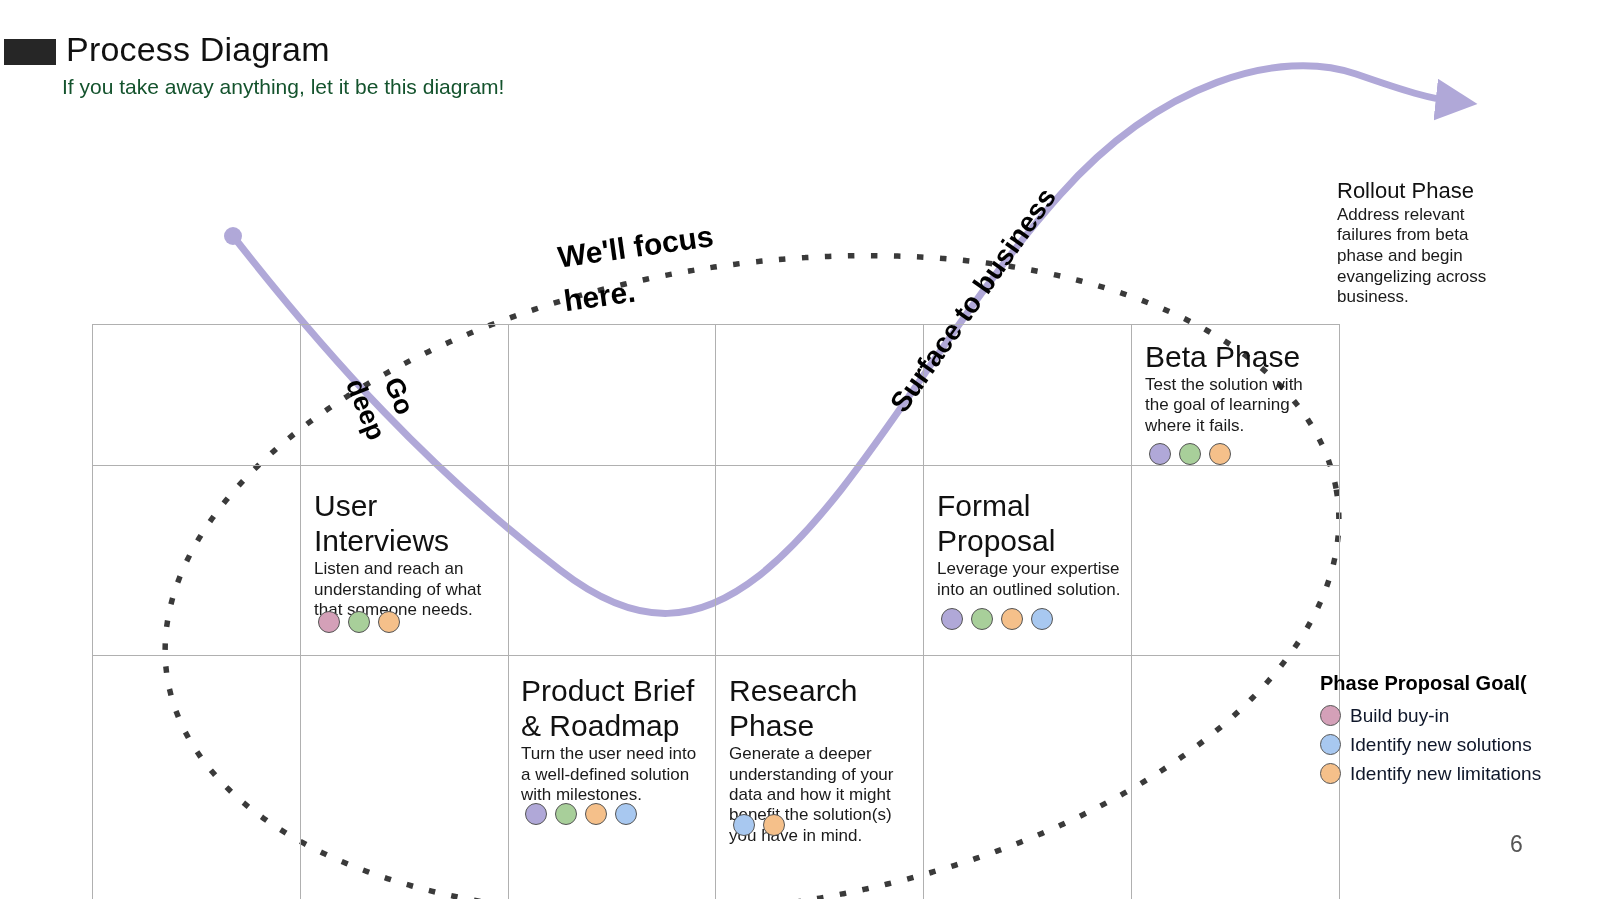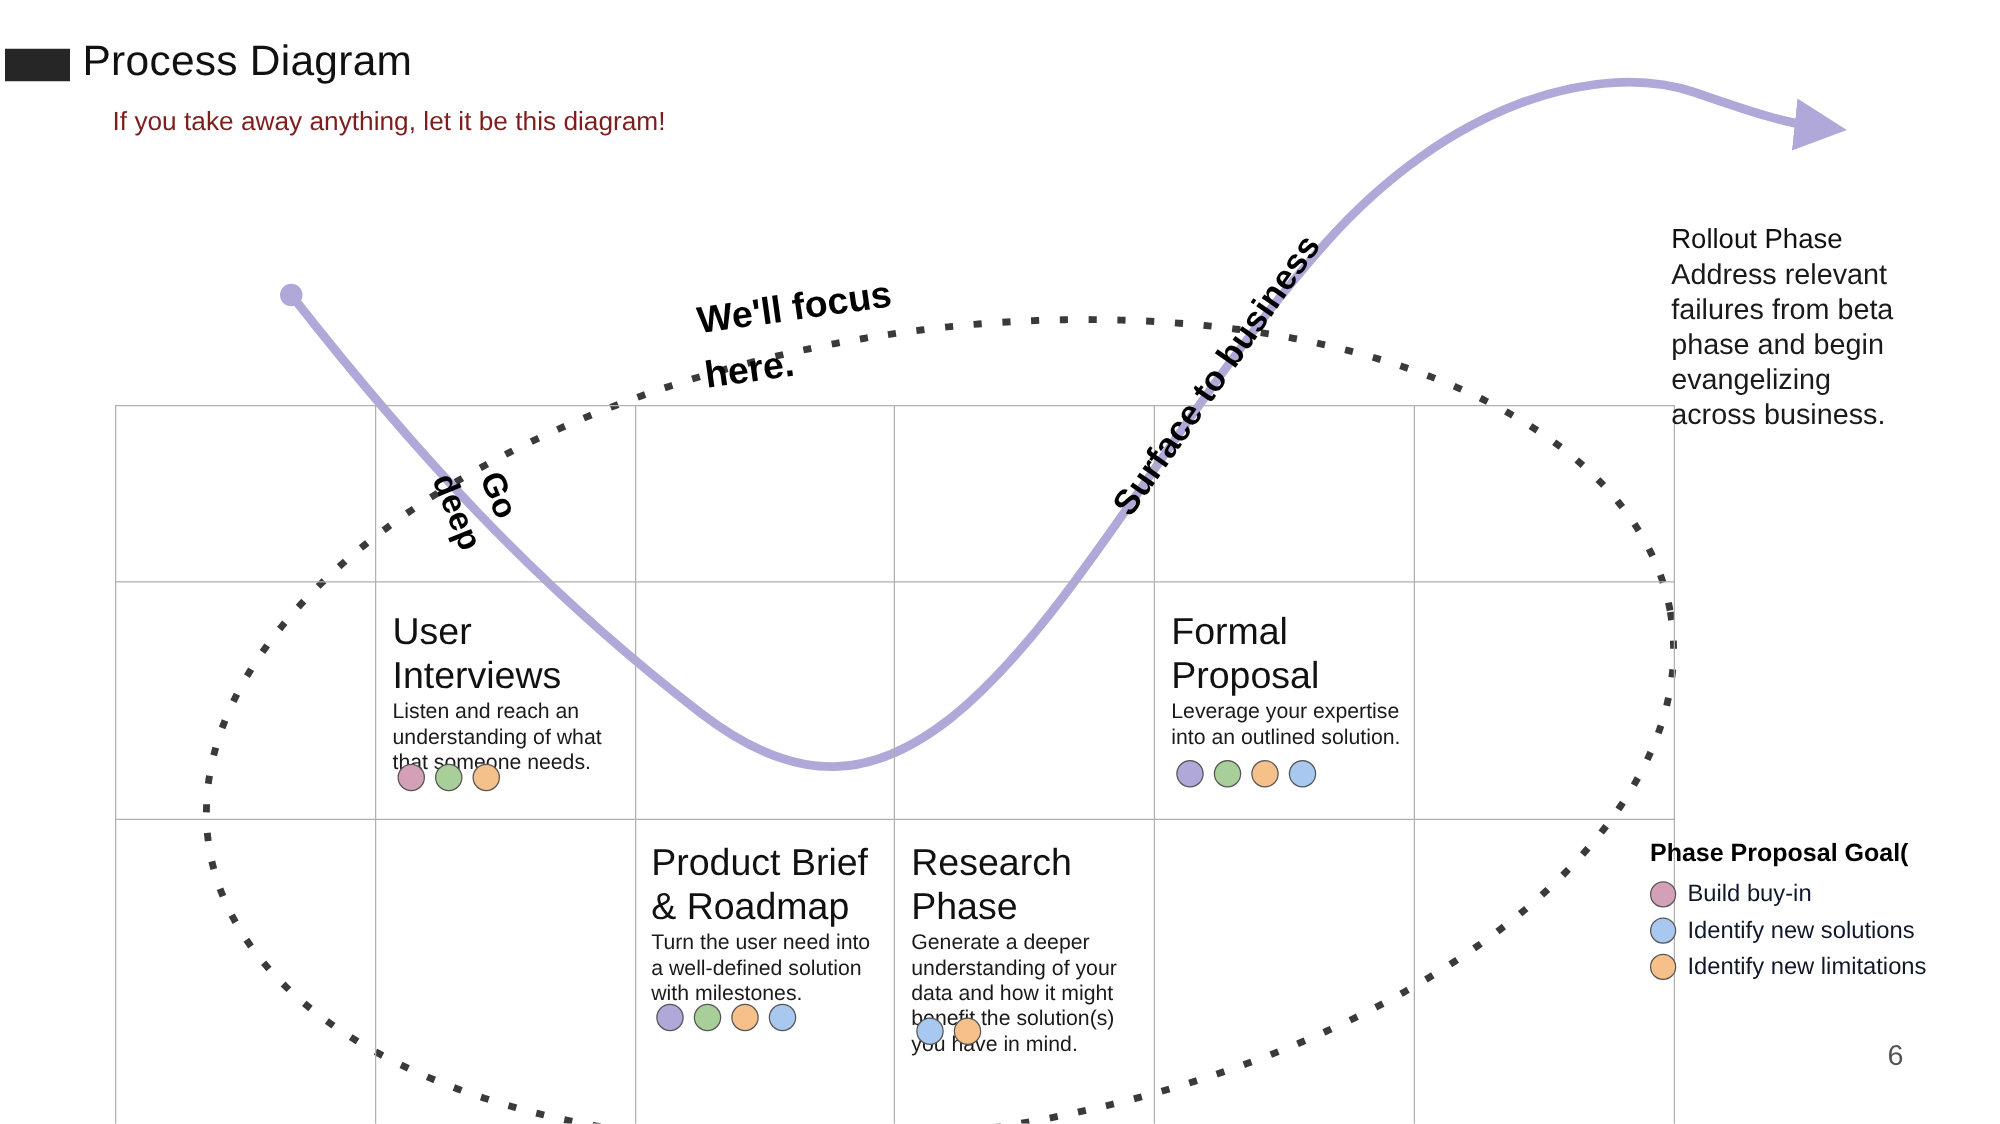--- a/index.html
+++ b/index.html
@@ -38,26 +38,25 @@
     top: 30px;
     font-size: 34px;
     font-weight: 400;
     letter-spacing: 0.2px;
     color: #111111;
     white-space: nowrap;
   }
   #page-subtitle {
     position: absolute;
     left: 62px;
-    top: 86px;
+    top: 75px;
     font-size: 21px;
     font-weight: 400;
-    color: #7f1d1d;
-    white-space: nowrap;
-    margin-left: 28px;
+    color: #14532d;
+    white-space: nowrap;
   }
 
   
   #diagram-canvas {
     position: absolute;
     left: 0;
     top: 0;
     width: 1600px;
     height: 899px;
   }
@@ -119,21 +118,21 @@
   }
 
   
   #cell-rollout {
     position: absolute;
     left: 1337px;
     top: 142px;
     width: 180px;
   }
   #cell-rollout .phase-title { font-size: 22px; line-height: 1.16; margin-top: 36px; }
-  #cell-rollout .phase-desc { font-size: 23px; line-height: 1.22; }
+  #cell-rollout .phase-desc { font-size: 17px; line-height: 1.22; }
 
   
   .annot {
     position: absolute;
     font-weight: bold;
     color: #000000;
     white-space: pre-line;
   }
   #annot-focus {
     left: 555px;
@@ -286,20 +285,29 @@
     <div class="phase-title">Formal Proposal</div>
     <div class="phase-desc">Leverage your expertise into an outlined solution.</div>
     <div class="goal-dots" style="left:4px; top:120px;">
       <div class="goal-dot" style="background:#b0a8d8;"></div>
       <div class="goal-dot" style="background:#a8cf9a;"></div>
       <div class="goal-dot" style="background:#f5c08a;"></div>
       <div class="goal-dot" style="background:#a8c8f0;"></div>
     </div>
   </div>
 
+  <div class="phase-cell" id="cell-beta-phase" style="left:1145px; top:339px; width:185px;">
+    <div class="phase-title">Beta Phase</div>
+    <div class="phase-desc">Test the solution with the goal of learning where it fails.</div>
+    <div class="goal-dots" style="left:4px; top:104px;">
+      <div class="goal-dot" style="background:#b0a8d8;"></div>
+      <div class="goal-dot" style="background:#a8cf9a;"></div>
+      <div class="goal-dot" style="background:#f5c08a;"></div>
+    </div>
+  </div>
 
   <div class="phase-cell" id="cell-rollout">
     <div class="phase-title">Rollout Phase</div>
     <div class="phase-desc">Address relevant failures from beta phase and begin evangelizing across business.</div>
   </div>
 
   <div class="annot" id="annot-focus">We'll focus
 here.</div>
   <div class="annot" id="annot-godeep">Go
 deep</div>

